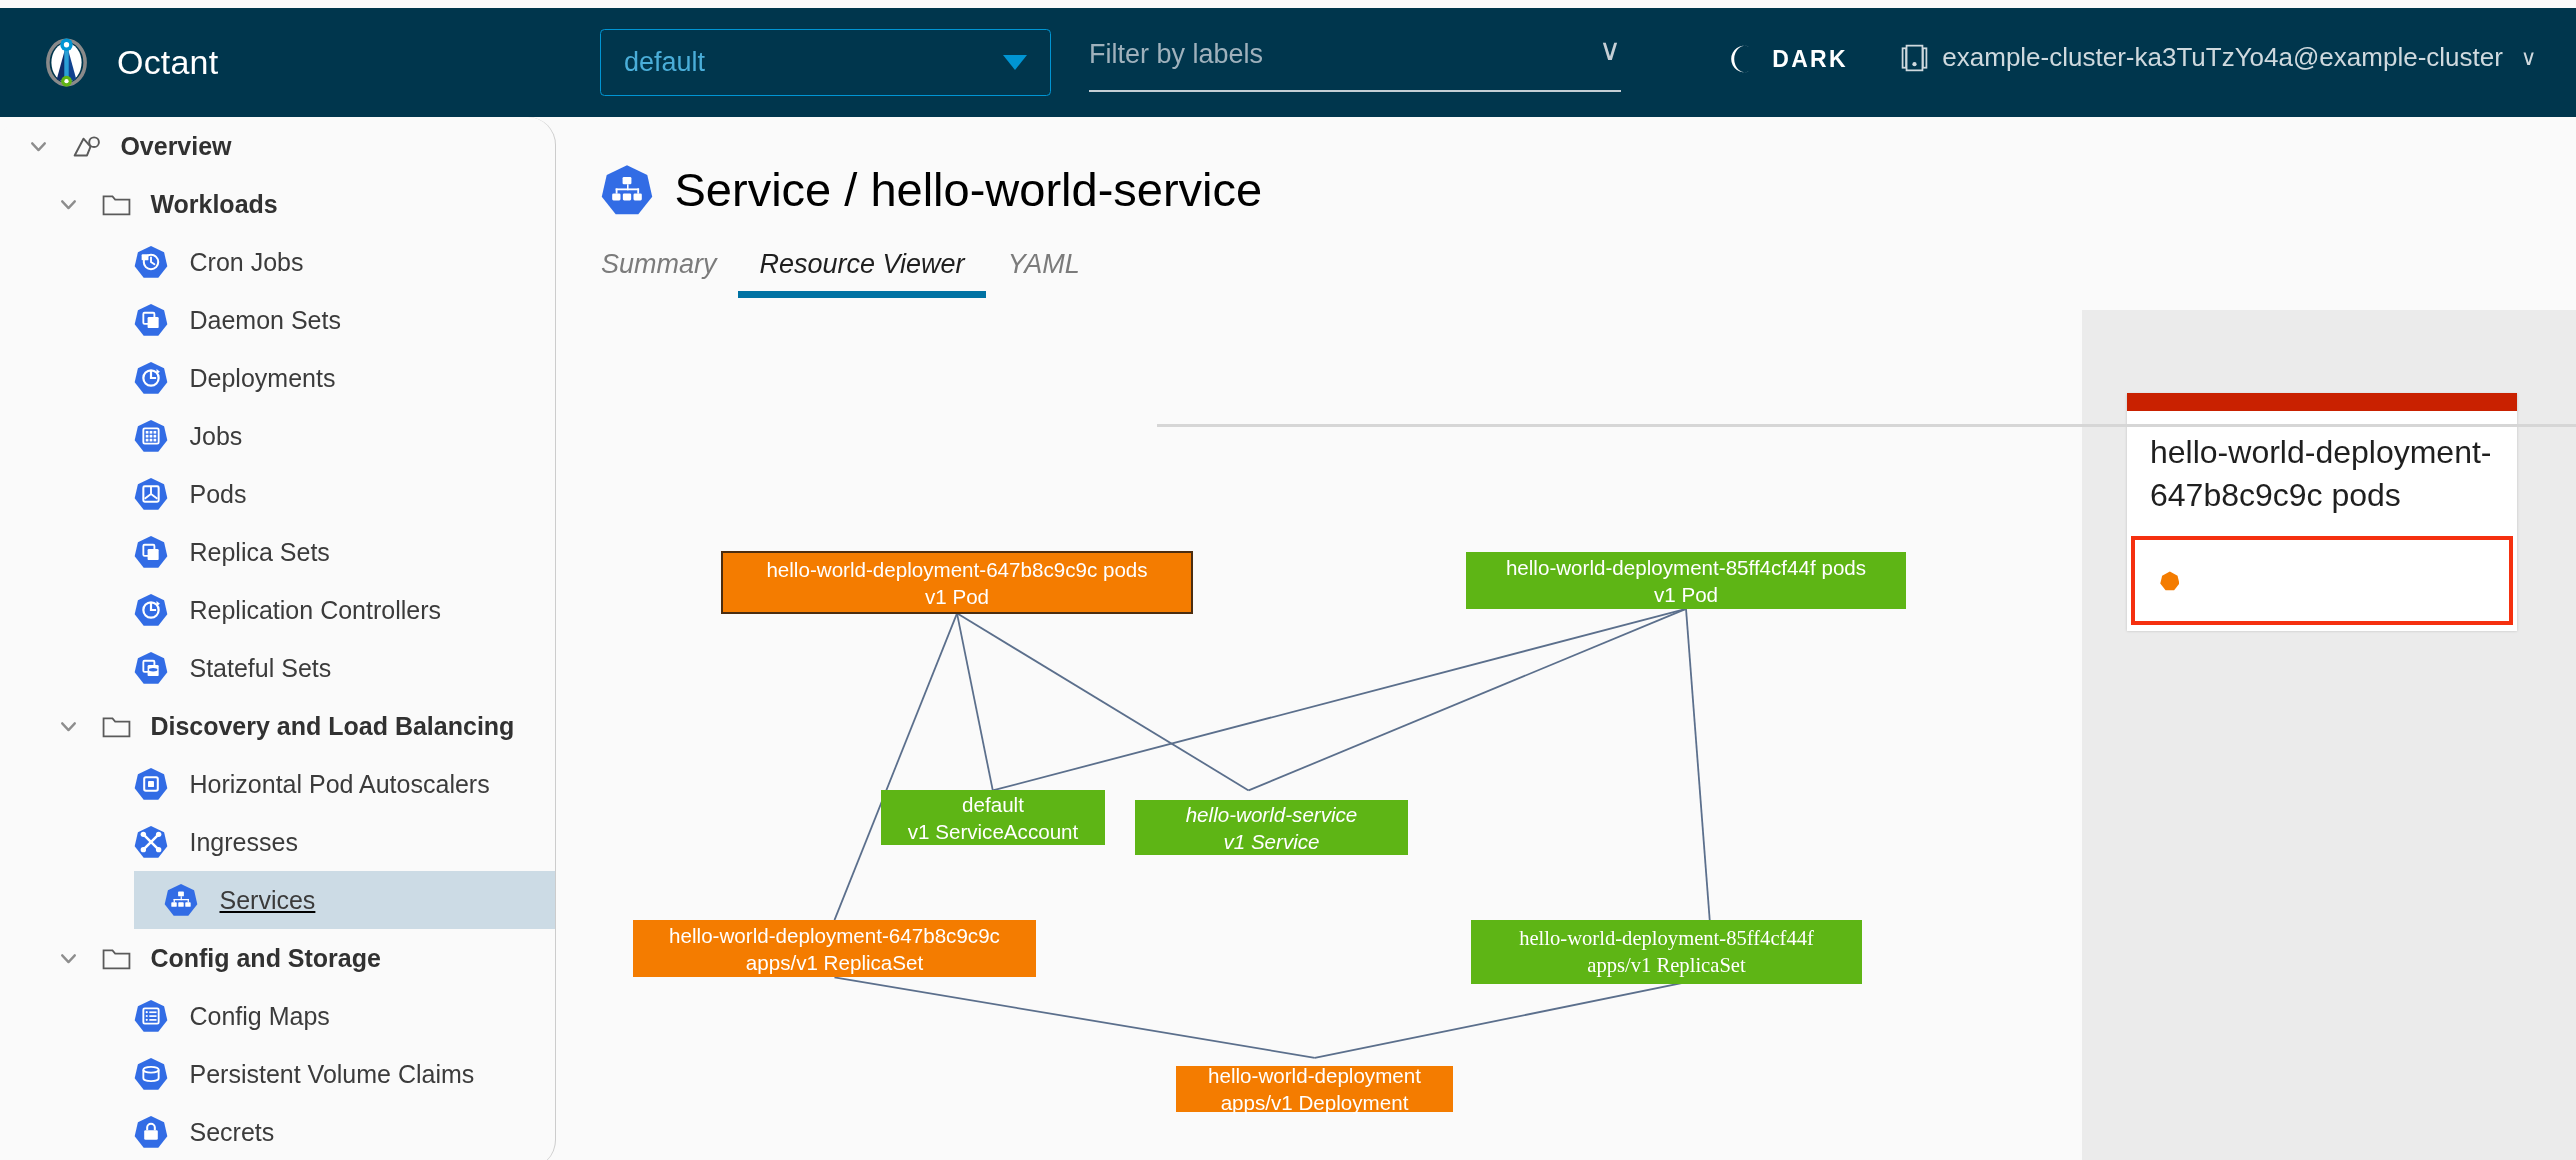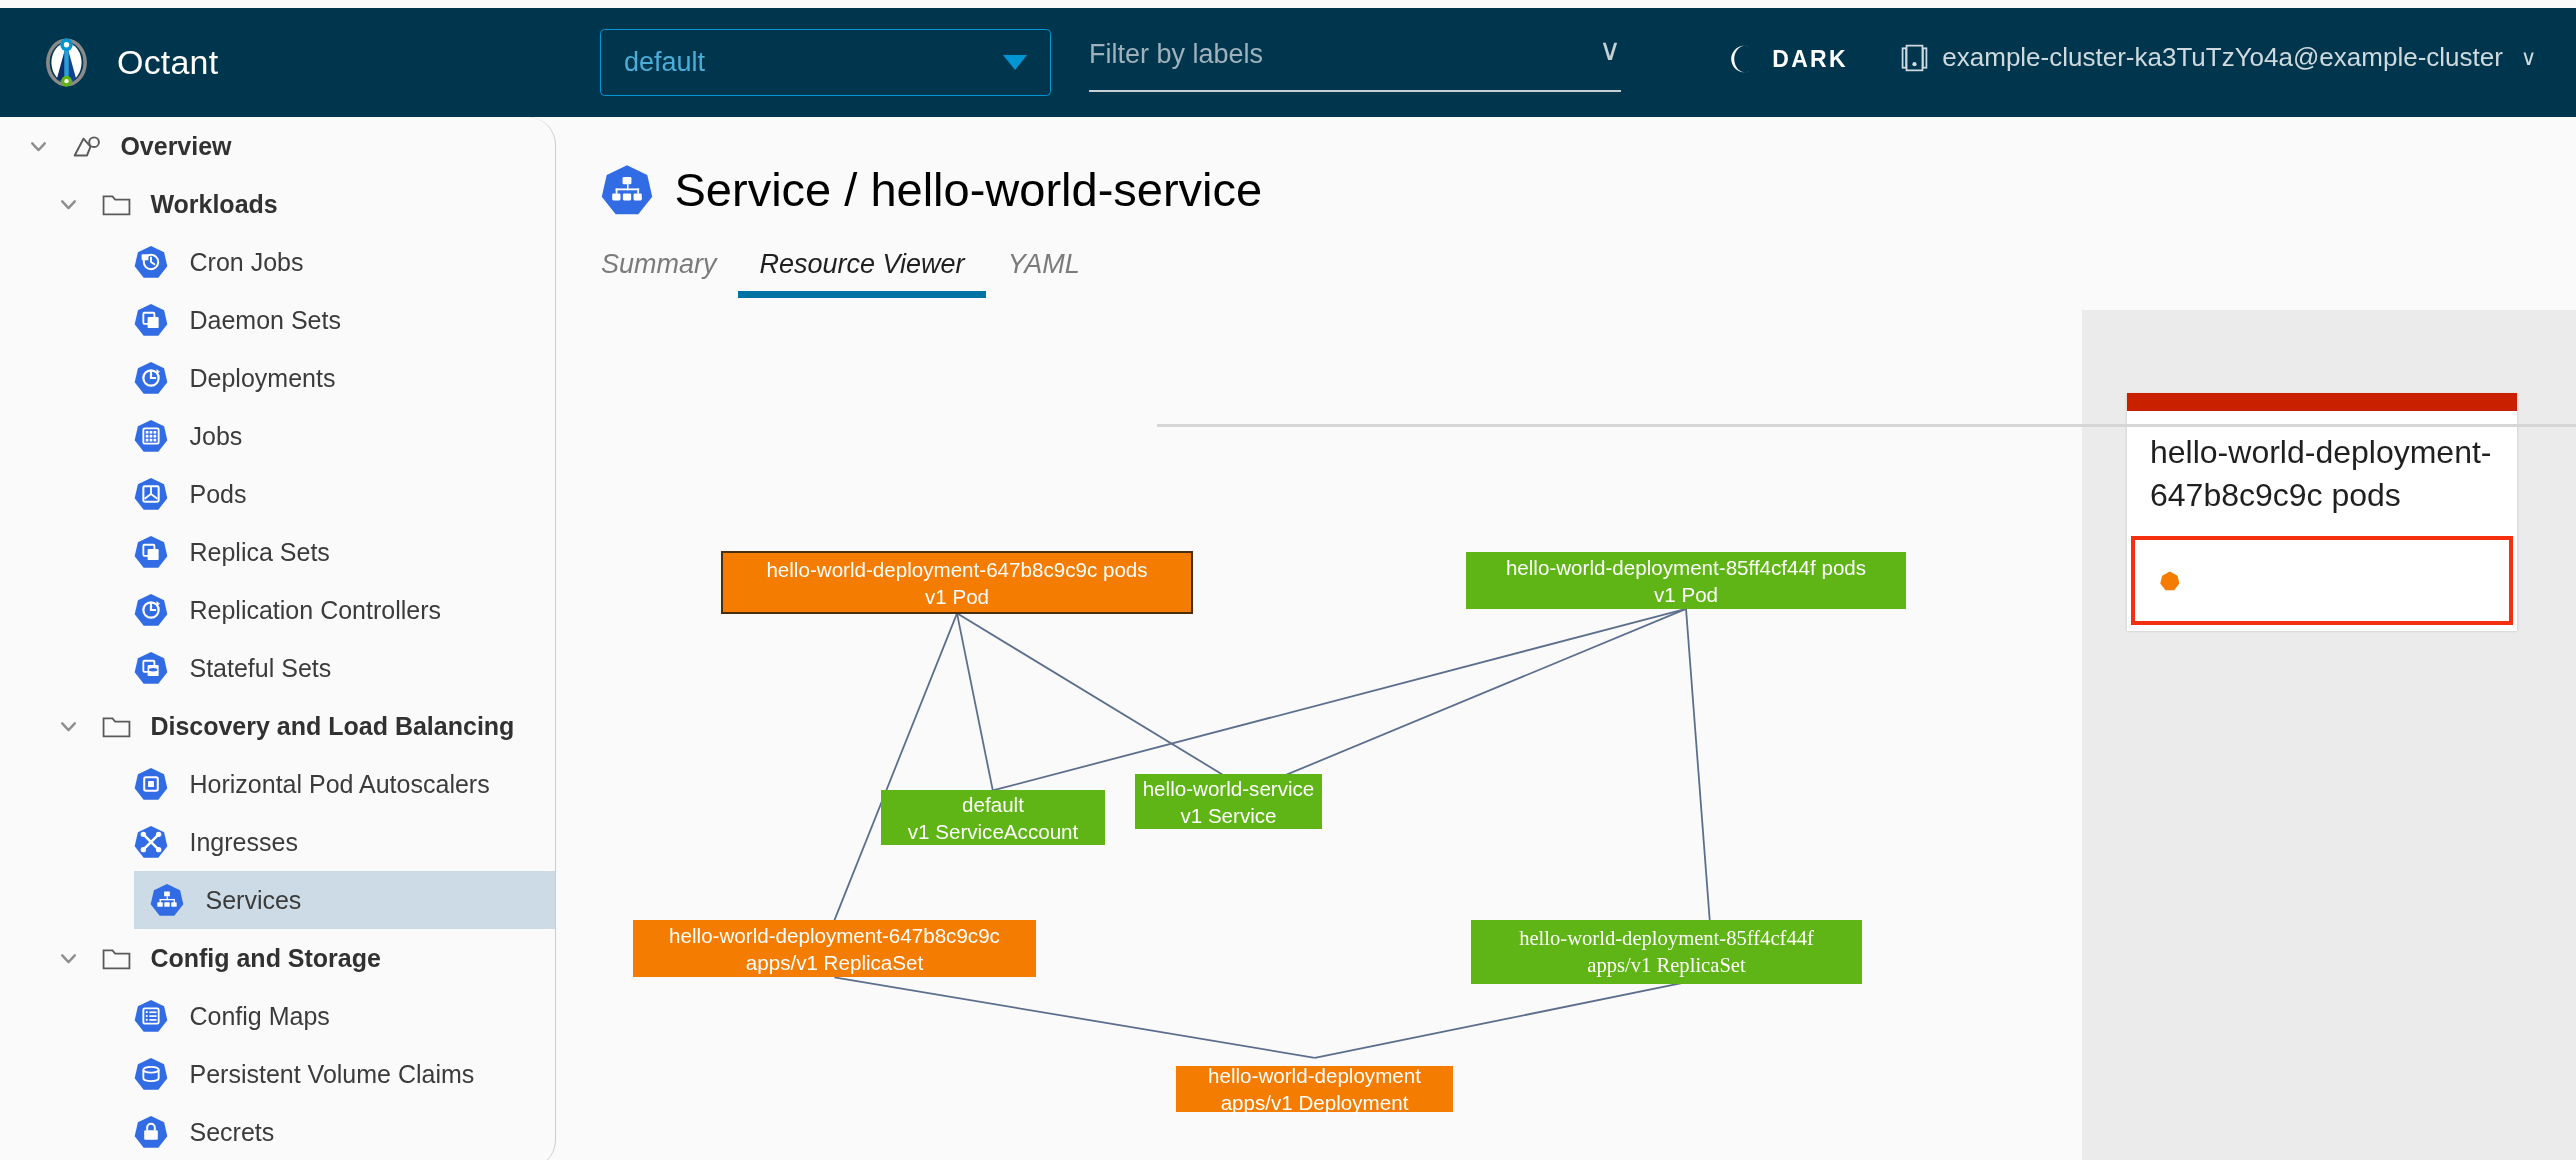--- a/index.html
+++ b/index.html
@@ -337,21 +337,21 @@
         <span class="kicon" style="margin-left:134px"><svg viewBox="0 0 40 40" width="34" height="34">
             <path d="M20 1.2 L35.4 8.6 L39.2 25.1 L28.6 38.4 L11.4 38.4 L0.8 25.1 L4.6 8.6 Z" fill="#326ce5"></path>
             <path d="M11 11 L29 29 M29 11 L11 29" stroke="#fff" stroke-width="3" fill="none"></path>
             <circle cx="11" cy="11" r="3.2" fill="#fff"></circle>
             <circle cx="29" cy="11" r="3.2" fill="#fff"></circle>
             <circle cx="11" cy="29" r="3.2" fill="#fff"></circle>
             <circle cx="29" cy="29" r="3.2" fill="#fff"></circle>
           </svg></span>
         <span class="nav-text" style="margin-left:21.5px">Ingresses</span>
       </div>
-      <div class="nav-row selected" style="margin-left: 134px; padding-left: 0px;">
+      <div class="nav-row selected" style="margin-left: 134px; padding-left: 14px; text-decoration: underline;">
         <span class="kicon" style="margin-left:16px"><svg viewBox="0 0 40 40" width="34" height="34">
             <path d="M20 1.2 L35.4 8.6 L39.2 25.1 L28.6 38.4 L11.4 38.4 L0.8 25.1 L4.6 8.6 Z" fill="#326ce5"></path>
             <rect x="16.6" y="10" width="6.8" height="5.6" rx="1" fill="#fff"></rect>
             <rect x="19.6" y="15.6" width="1.4" height="4.6" fill="#fff"></rect>
             <rect x="11.3" y="18.8" width="18" height="1.5" fill="#fff"></rect>
             <rect x="11.3" y="18.8" width="1.5" height="4" fill="#fff"></rect>
             <rect x="27.8" y="18.8" width="1.5" height="4" fill="#fff"></rect>
             <rect x="8.6" y="22.6" width="6.4" height="5.4" rx="1" fill="#fff"></rect>
             <rect x="16.8" y="22.6" width="6.4" height="5.4" rx="1" fill="#fff"></rect>
             <rect x="25" y="22.6" width="6.4" height="5.4" rx="1" fill="#fff"></rect>
@@ -441,21 +441,21 @@
       <div id="graph-nodes">
           <div class="node orange selected" style="left: 120px; top: 241px; width: 472px; height: 63px;">
             <div><span>hello-world-deployment-647b8c9c9c pods</span><br><span>v1 Pod</span></div>
           </div>
           <div class="node green" style="left: 865px; top: 242px; width: 440px; height: 57px;">
             <div><span>hello-world-deployment-85ff4cf44f pods</span><br><span>v1 Pod</span></div>
           </div>
           <div class="node green" style="left: 280px; top: 480px; width: 224px; height: 55px;">
             <div><span>default</span><br><span>v1 ServiceAccount</span></div>
           </div>
-          <div class="node green" style="left: 534px; top: 464px; width: 187px; height: 55px;">
+          <div class="node green" style="left: 534px; top: 490px; width: 273px; height: 55px; font-style: italic;">
             <div><span>hello-world-service</span><br><span>v1 Service</span></div>
           </div>
           <div class="node orange" style="left: 32px; top: 610px; width: 403px; height: 57px;">
             <div><span>hello-world-deployment-647b8c9c9c</span><br><span>apps/v1 ReplicaSet</span></div>
           </div>
           <div class="node green" style="left: 870px; top: 610px; width: 391px; height: 64px; font-family: Liberation Serif, serif;">
             <div><span>hello-world-deployment-85ff4cf44f</span><br><span>apps/v1 ReplicaSet</span></div>
           </div>
           <div class="node orange" style="left: 575px; top: 756px; width: 277px; height: 46px;">
             <div><span>hello-world-deployment</span><br><span>apps/v1 Deployment</span></div>

